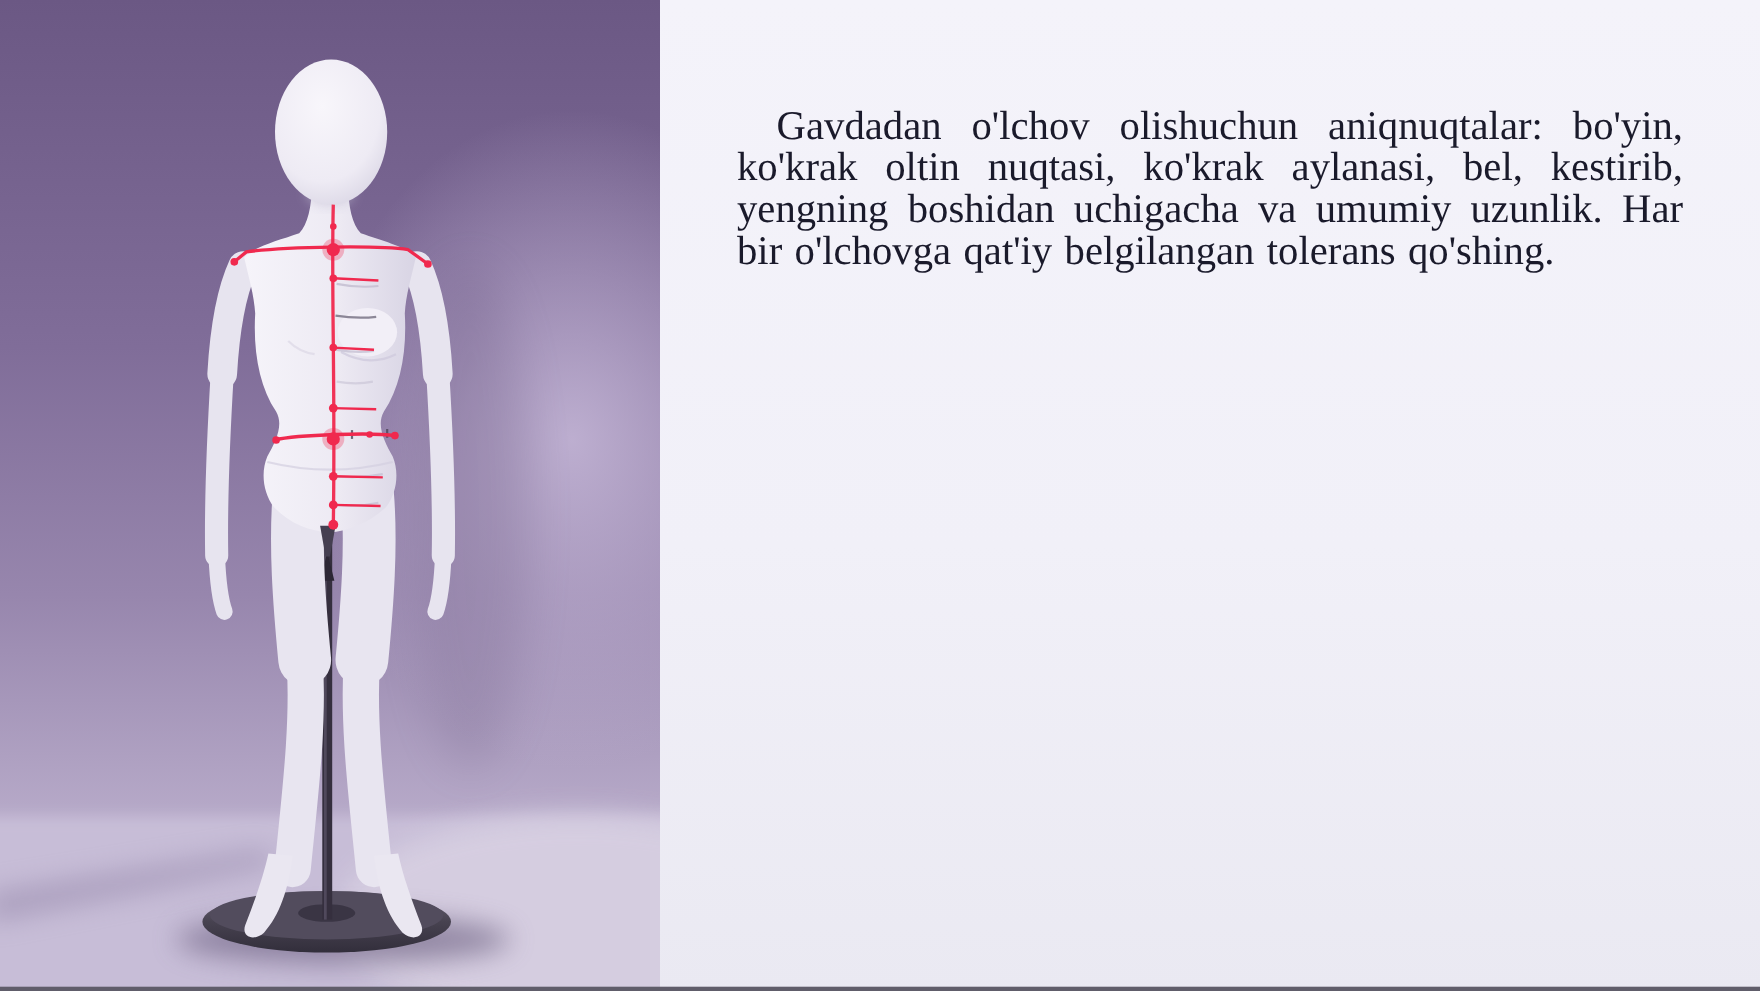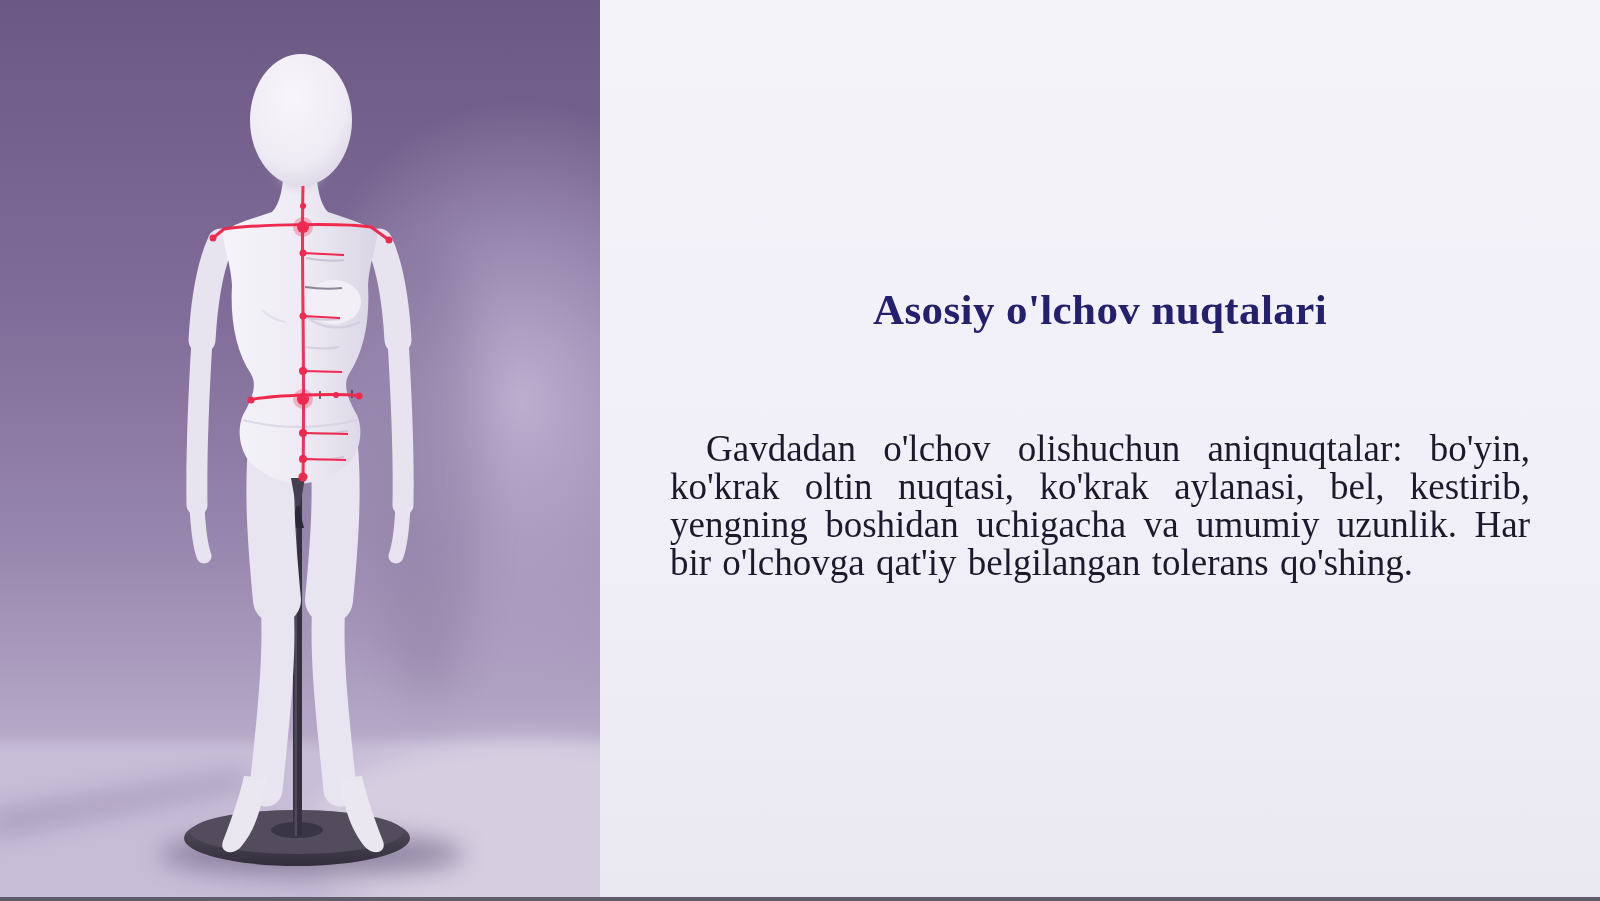--- a/index.html
+++ b/index.html
@@ -184,18 +184,17 @@
           <circle cx="359" cy="396" r="3.5"></circle>
           <circle cx="303" cy="433" r="4"></circle>
           <circle cx="303" cy="459" r="4"></circle>
           <circle cx="303" cy="477" r="4.5"></circle>
         </g>
       </g>
     </svg>
   </div>
 
   <div class="text-panel">
-    <h1 class="slide-title">Asosiy o'lchov nuqtalari</h1>
     <p class="slide-body">Gavdadan o'lchov olishuchun aniqnuqtalar: bo'yin, ko'krak oltin nuqtasi, ko'krak aylanasi, bel, kestirib, yengning boshidan uchigacha va umumiy uzunlik. Har bir o'lchovga qat'iy belgilangan tolerans qo'shing.</p>
   </div>
 
   <div class="bottom-edge"></div>
 </div>
 
 </body></html>

